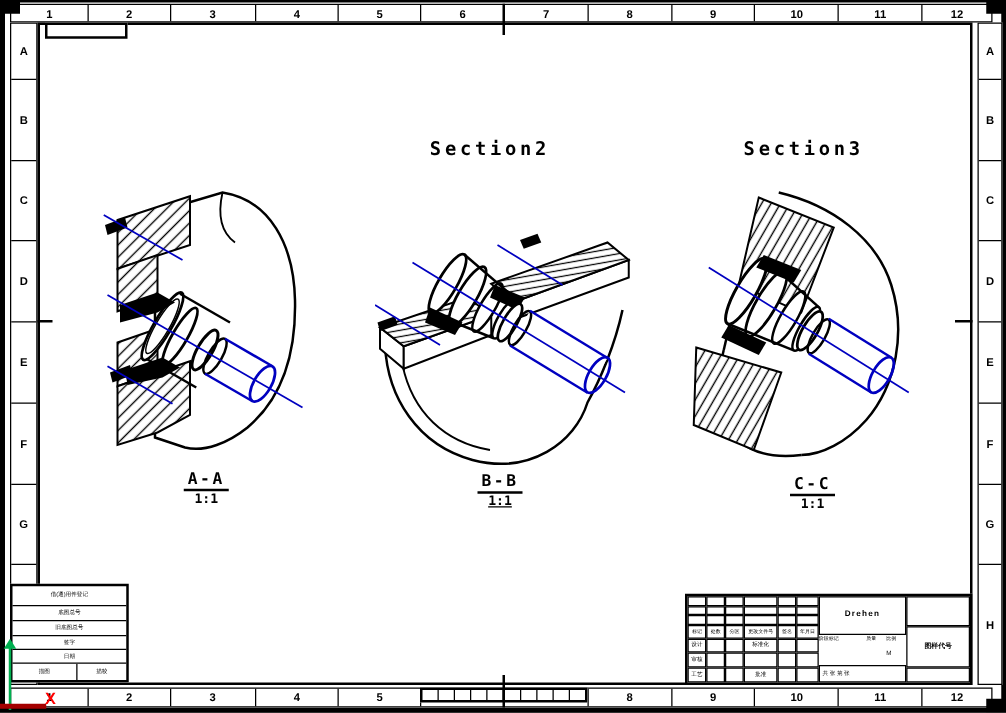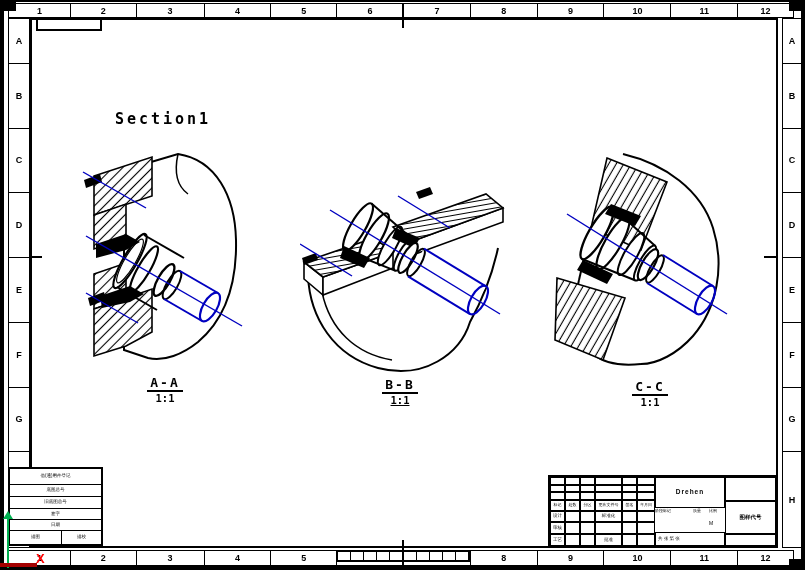--- a/index.html
+++ b/index.html
@@ -135,21 +135,20 @@
       <div class="cc"></div>
       <div class="cc"></div>
       <div class="cc"></div>
       <div class="cc"></div>
     </div>
 
   <div class="abs corner" style="left:0;top:0;width:16px;height:11px;"></div>
   <div class="abs corner" style="left:789px;top:0;width:16px;height:11px;"></div>
   <div class="abs corner" style="left:789px;top:559px;width:16px;height:11px;"></div>
 
-  <div class="abs vtitle" style="left:83px;top:110px;">Section1</div>
   <svg class="abs" style="left:80px;top:146px;" width="170" height="230" viewBox="0 0 170 230">
     <defs>
       <pattern id="h1" width="7" height="7" patternUnits="userSpaceOnUse" patternTransform="rotate(45)">
         <rect width="7" height="7" fill="#fff"></rect>
         <line x1="3.5" y1="-1" x2="3.5" y2="8" stroke="#000" stroke-width="1.1"></line>
       </pattern>
     </defs>
 
     <path d="M44,24 L98,8 C136,14 155,50 156,94 C157,140 144,174 118,196 C103,208 84,216 68,212 L44,204 Z" fill="#fff" stroke="#000" stroke-width="2"></path>
     <path d="M98,8 C94,26 97,40 108,48" fill="none" stroke="#000" stroke-width="1.5"></path>
@@ -181,20 +180,21 @@
 
     <line x1="6" y1="90" x2="162" y2="180" class="blue" stroke-width="1.4"></line>
     <line x1="3" y1="26" x2="66" y2="62" class="blue" stroke-width="1.4"></line>
     <line x1="6" y1="147" x2="58" y2="177" class="blue" stroke-width="1.4"></line>
   </svg>
   <div class="abs vlabel" style="left:85px;top:372px;">
     <span class="nm">A-A</span>
     <div class="sc">1:1</div>
   </div>
 
+  <div class="abs vtitle" style="left:312px;top:110px;">Section2</div>
   <svg class="abs" style="left:300px;top:184px;" width="205" height="190" viewBox="0 0 205 190">
     <defs>
       <pattern id="h2" width="5" height="5" patternUnits="userSpaceOnUse" patternTransform="rotate(80)">
         <rect width="5" height="5" fill="#fff"></rect>
         <line x1="2.5" y1="-1" x2="2.5" y2="6" stroke="#000" stroke-width="1"></line>
       </pattern>
     </defs>
 
     <path d="M8,92 C10,134 34,172 78,184 C124,196 160,170 170,138 C180,120 192,92 198,64" fill="#fff" stroke="#000" stroke-width="2"></path>
     <path d="M22,108 C30,146 56,170 92,176" fill="none" stroke="#000" stroke-width="1.5"></path>
@@ -227,20 +227,21 @@
 
     <line x1="30" y1="26" x2="200" y2="130" class="blue" stroke-width="1.4"></line>
     <line x1="98" y1="12" x2="150" y2="44" class="blue" stroke-width="1.4"></line>
     <line x1="0" y1="60" x2="52" y2="92" class="blue" stroke-width="1.4"></line>
   </svg>
   <div class="abs vlabel" style="left:320px;top:374px;text-decoration:underline;">
     <span class="nm">B-B</span>
     <div class="sc">1:1</div>
   </div>
 
+  <div class="abs vtitle" style="left:563px;top:110px;">Section3</div>
   <svg class="abs" style="left:553px;top:150px;" width="180" height="228" viewBox="0 0 180 228">
     <defs>
       <pattern id="h3" width="6.5" height="6.5" patternUnits="userSpaceOnUse" patternTransform="rotate(30)">
         <rect width="6.5" height="6.5" fill="#fff"></rect>
         <line x1="3.2" y1="-1" x2="3.2" y2="8" stroke="#000" stroke-width="1.1"></line>
       </pattern>
     </defs>
 
     <path d="M70,4 C112,14 148,40 160,78 C172,116 164,158 140,186 C124,204 104,214 88,214" fill="#fff" stroke="#000" stroke-width="2"></path>
     <path d="M26,130 C18,160 22,188 40,204 C52,214 70,216 88,214" fill="none" stroke="#000" stroke-width="2"></path>

